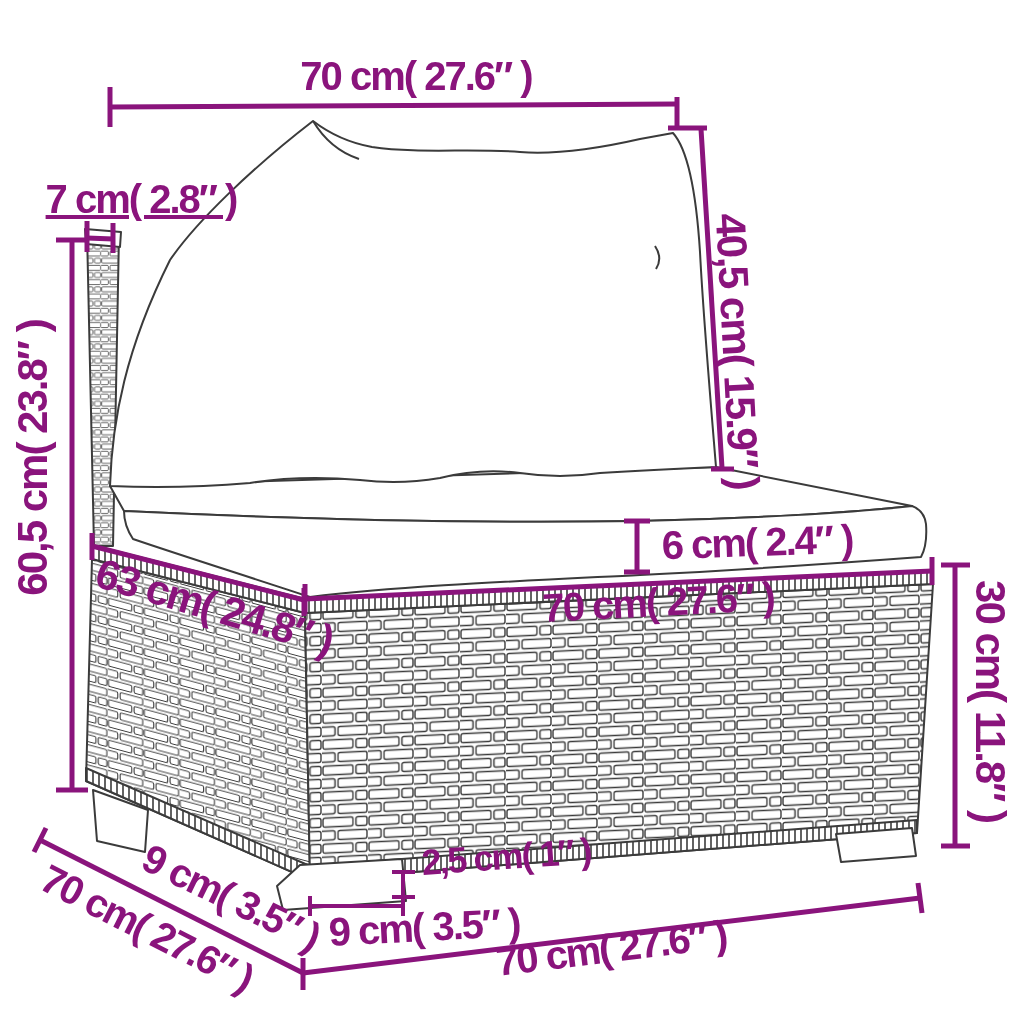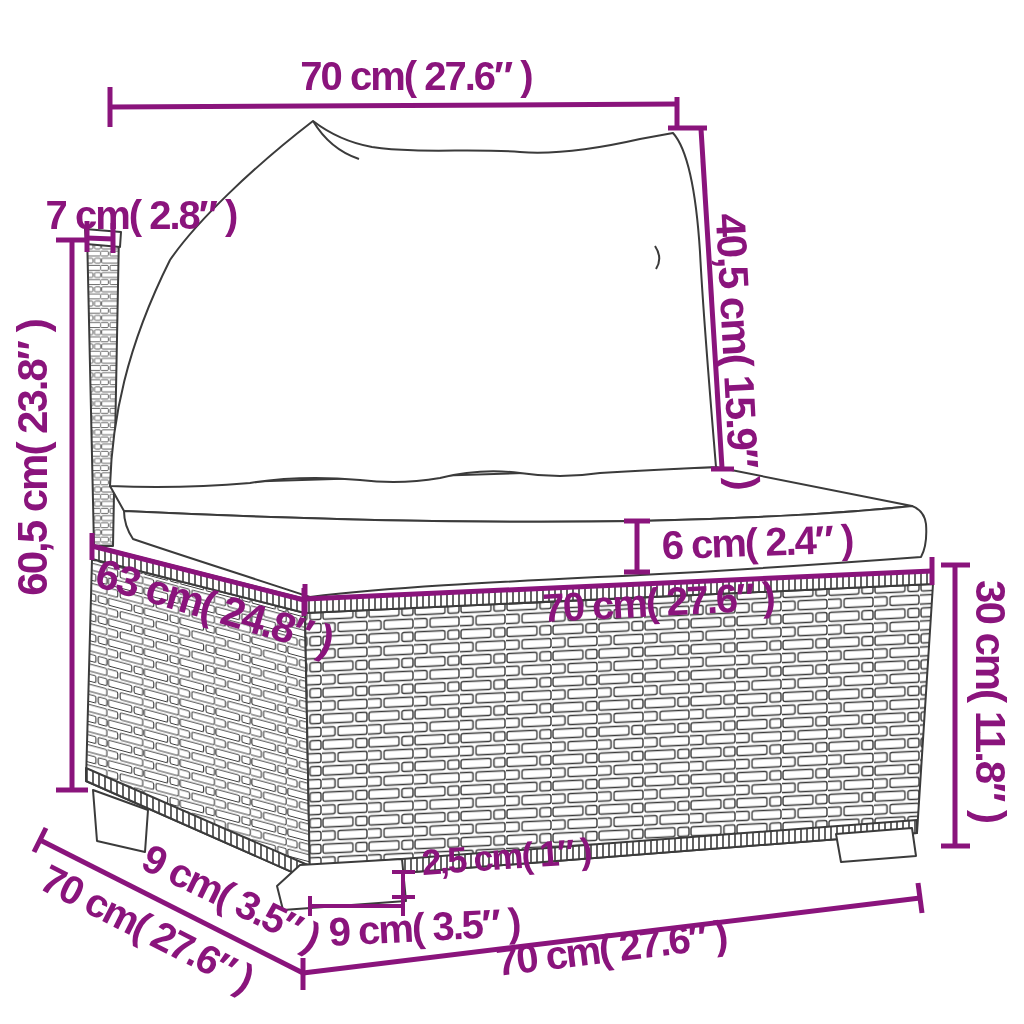--- a/index.html
+++ b/index.html
@@ -7,21 +7,21 @@
     position:relative;width:1024px;height:1024px;background:#ffffff;overflow:hidden;
     font-family:"Liberation Sans","DejaVu Sans",sans-serif;
   }
   #lineart{position:absolute;left:0;top:0;}
   .dim-label{
     position:absolute;color:#8A147C;font-weight:700;font-size:40px;
     letter-spacing:-2px;white-space:nowrap;line-height:1;
     transform-origin:center center;user-select:none;
   }
   .dl-top70   {left:416px;top:76px; transform:translate(-50%,-50%);}
-  .dl-7cm     {left:141px;top:215px;transform:translate(-50%,-50%);}
+  .dl-7cm     {left:141px;top:199px;transform:translate(-50%,-50%);text-decoration:underline;}
   .dl-405     {left:737px;top:351px;transform:translate(-50%,-50%) rotate(87deg);font-size:42px;}
   .dl-605     {left:33px; top:458px;transform:translate(-50%,-50%) rotate(-90deg);font-size:42px;}
   .dl-6cm     {left:757px;top:542px;transform:translate(-50%,-50%) rotate(-2deg);}
   .dl-63      {left:214px;top:607px;transform:translate(-50%,-50%) rotate(16.5deg);font-size:42px;}
   .dl-seat70  {left:658px;top:602px;transform:translate(-50%,-50%) rotate(-3deg);}
   .dl-30      {left:990px;top:701px;transform:translate(-50%,-50%) rotate(90deg);font-size:42px;}
   .dl-25      {left:506px;top:857px;transform:translate(-50%,-50%) rotate(-4deg);font-size:36px;}
   .dl-9h      {left:424px;top:927px;transform:translate(-50%,-50%) rotate(-3deg);}
   .dl-9d      {left:231px;top:897px;transform:translate(-50%,-50%) rotate(26deg);}
   .dl-70d     {left:147px;top:928px;transform:translate(-50%,-50%) rotate(27deg);}

